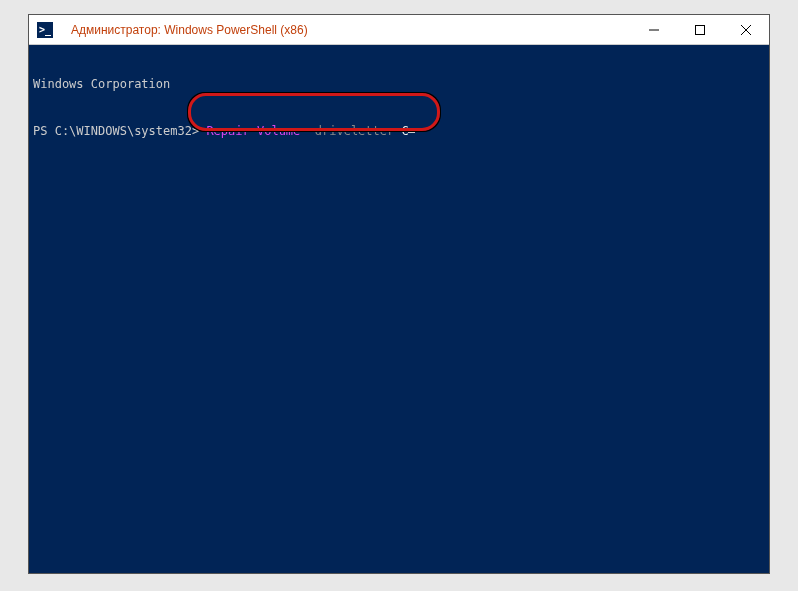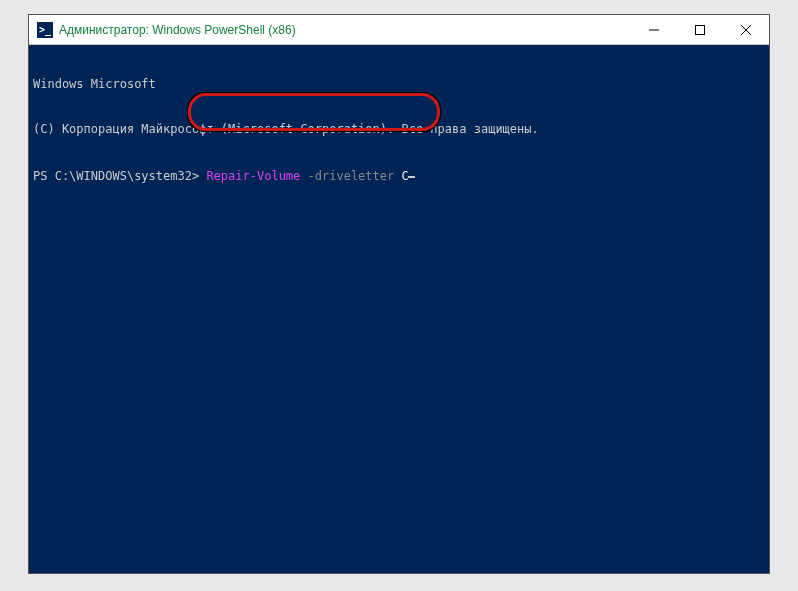--- a/index.html
+++ b/index.html
@@ -40,22 +40,23 @@
     }
     .titlebar-icon-inner {
       color: #fff;
       font-size: 10px;
       font-weight: bold;
       line-height: 1;
     }
     .titlebar-title {
       font-family: 'Segoe UI', Tahoma, sans-serif;
       font-size: 12px;
-      color: #15803d;
+      color: #c2410c;
       flex: 1;
+      margin-left: 12px;
     }
     .titlebar-buttons {
       display: flex;
       height: 100%;
     }
     .titlebar-btn {
       width: 46px;
       height: 100%;
       display: flex;
       align-items: center;
@@ -131,19 +132,18 @@
       </div>
       <div class="titlebar-btn">
         <svg viewBox="0 0 10 10">
             <line x1="0" y1="0" x2="10" y2="10" stroke="#000" stroke-width="1"></line>
             <line x1="10" y1="0" x2="0" y2="10" stroke="#000" stroke-width="1"></line>
           </svg>
       </div>
     </div>
   </div>
   <div class="terminal">
-    <div class="term-line">Windows Microsoft</div>
-    <div class="term-line">(С) Корпорация Майкрософт (Microsoft Corporation). Все права защищены.</div>
+    <div class="term-line">Windows Corporation</div>
     <div class="prompt-row"><span>PS C:\WINDOWS\system32&gt; </span><span class="cmd-yellow">Repair-Volume</span><span class="cmd-gray"> -driveletter</span><span class="cmd-white"> C</span><span class="cursor"></span></div>
   </div>
 </div>
 
 <div class="highlight-box"></div>
 
 </body></html>

